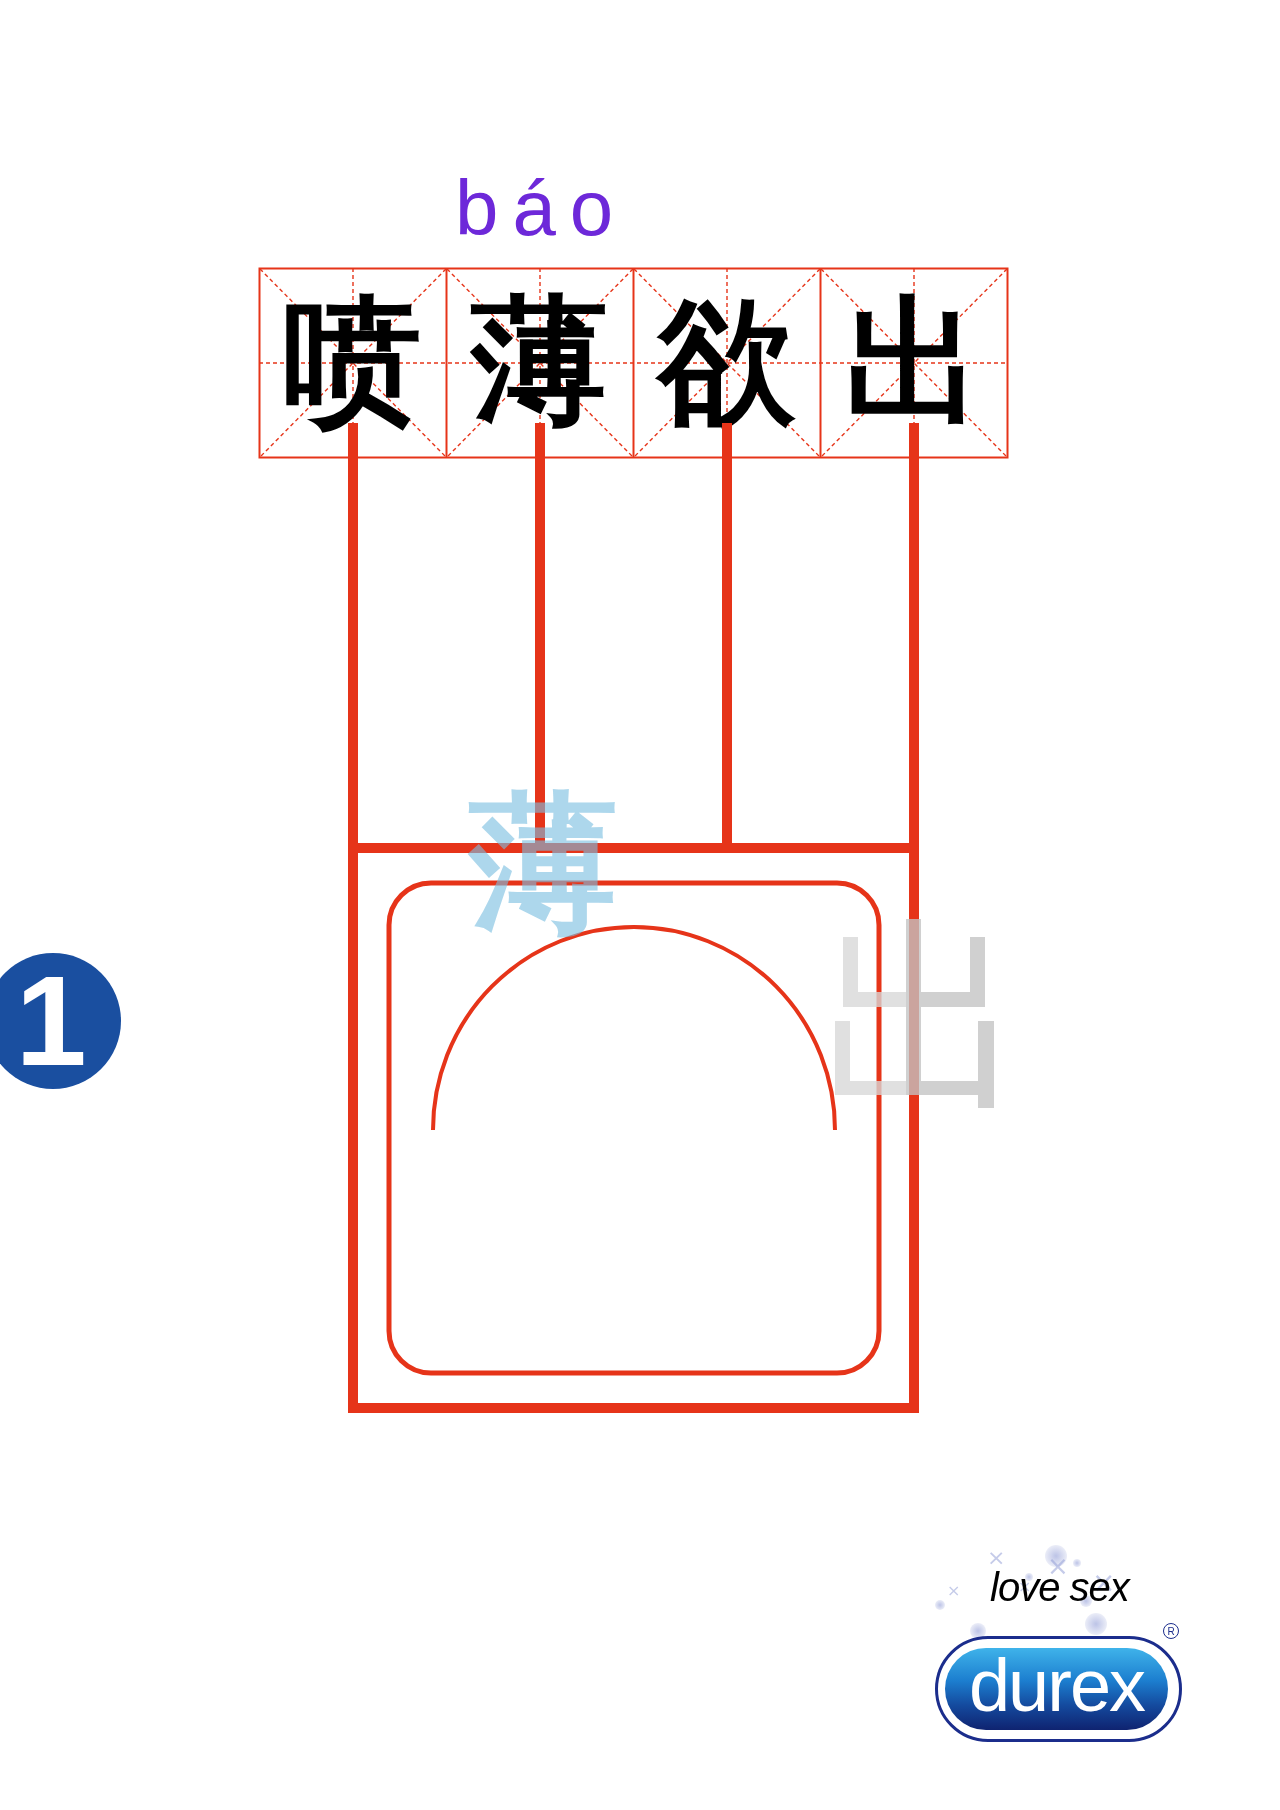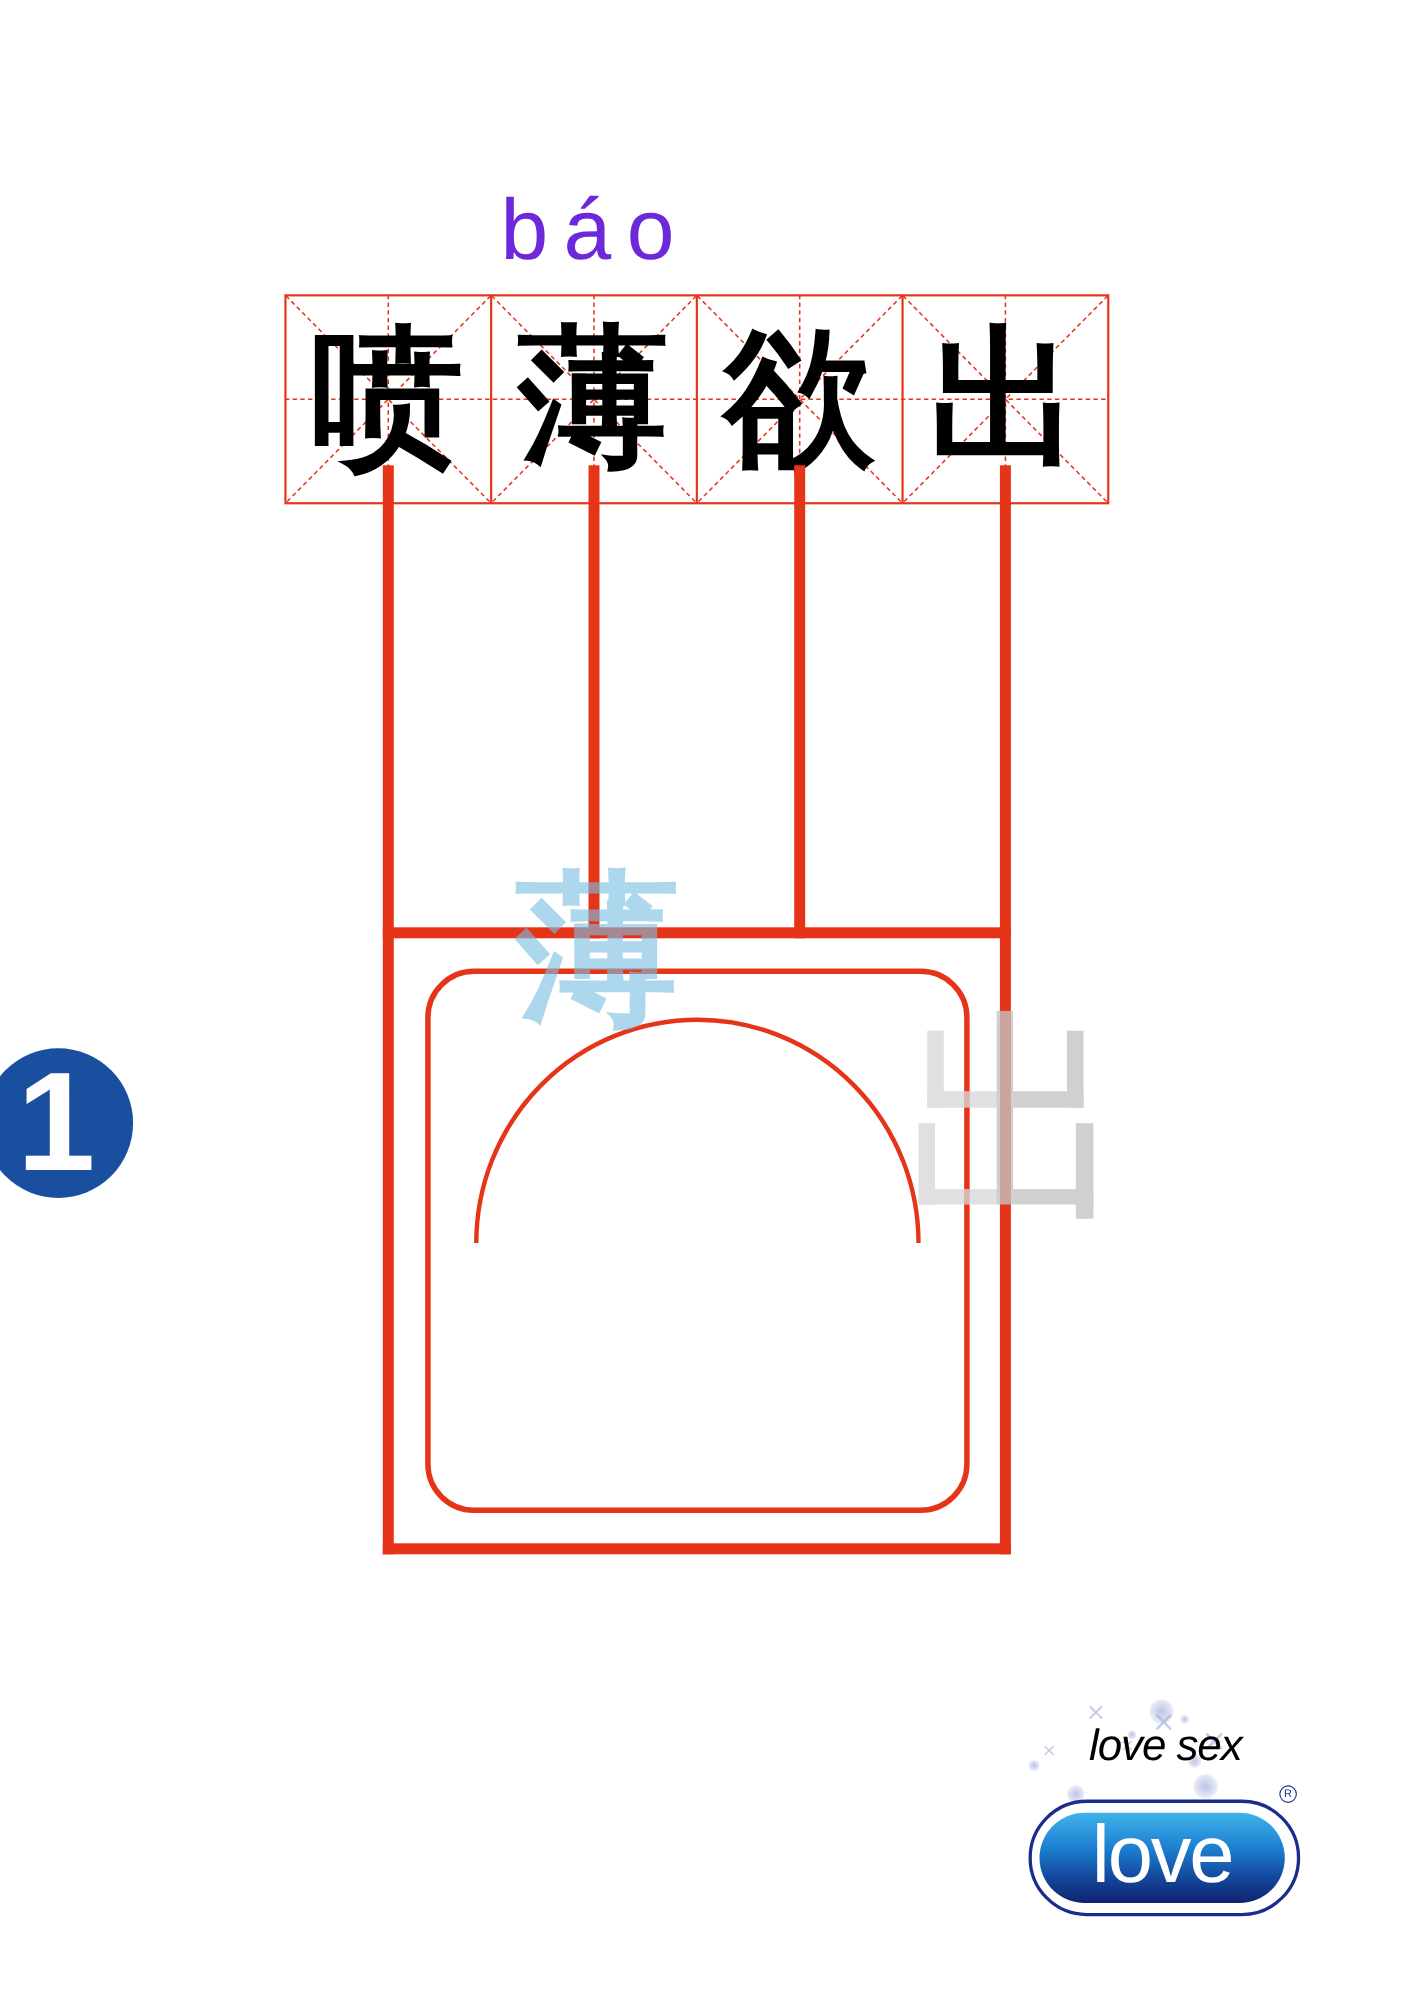--- a/index.html
+++ b/index.html
@@ -143,17 +143,17 @@
     <span class="dot" style="left:155px;top:68px;width:22px;height:22px"></span>
     <span class="dot" style="left:40px;top:78px;width:16px;height:16px"></span>
     <span class="sparkle" style="left:57px;top:2px">×</span>
     <span class="sparkle" style="left:117px;top:8px;font-size:26px">×</span>
     <span class="sparkle" style="left:162px;top:24px;font-size:28px">×</span>
     <span class="sparkle" style="left:88px;top:34px;font-size:16px">×</span>
     <span class="sparkle" style="left:17px;top:38px;font-size:16px">×</span>
     <div class="love-sex">love sex</div>
     <div class="pill-outer"></div>
     <div class="pill-inner"></div>
-    <div class="durex-text">love</div>
+    <div class="durex-text">durex</div>
     <div class="reg">R</div>
   </div>
 
 </div>
 
 </body></html>

